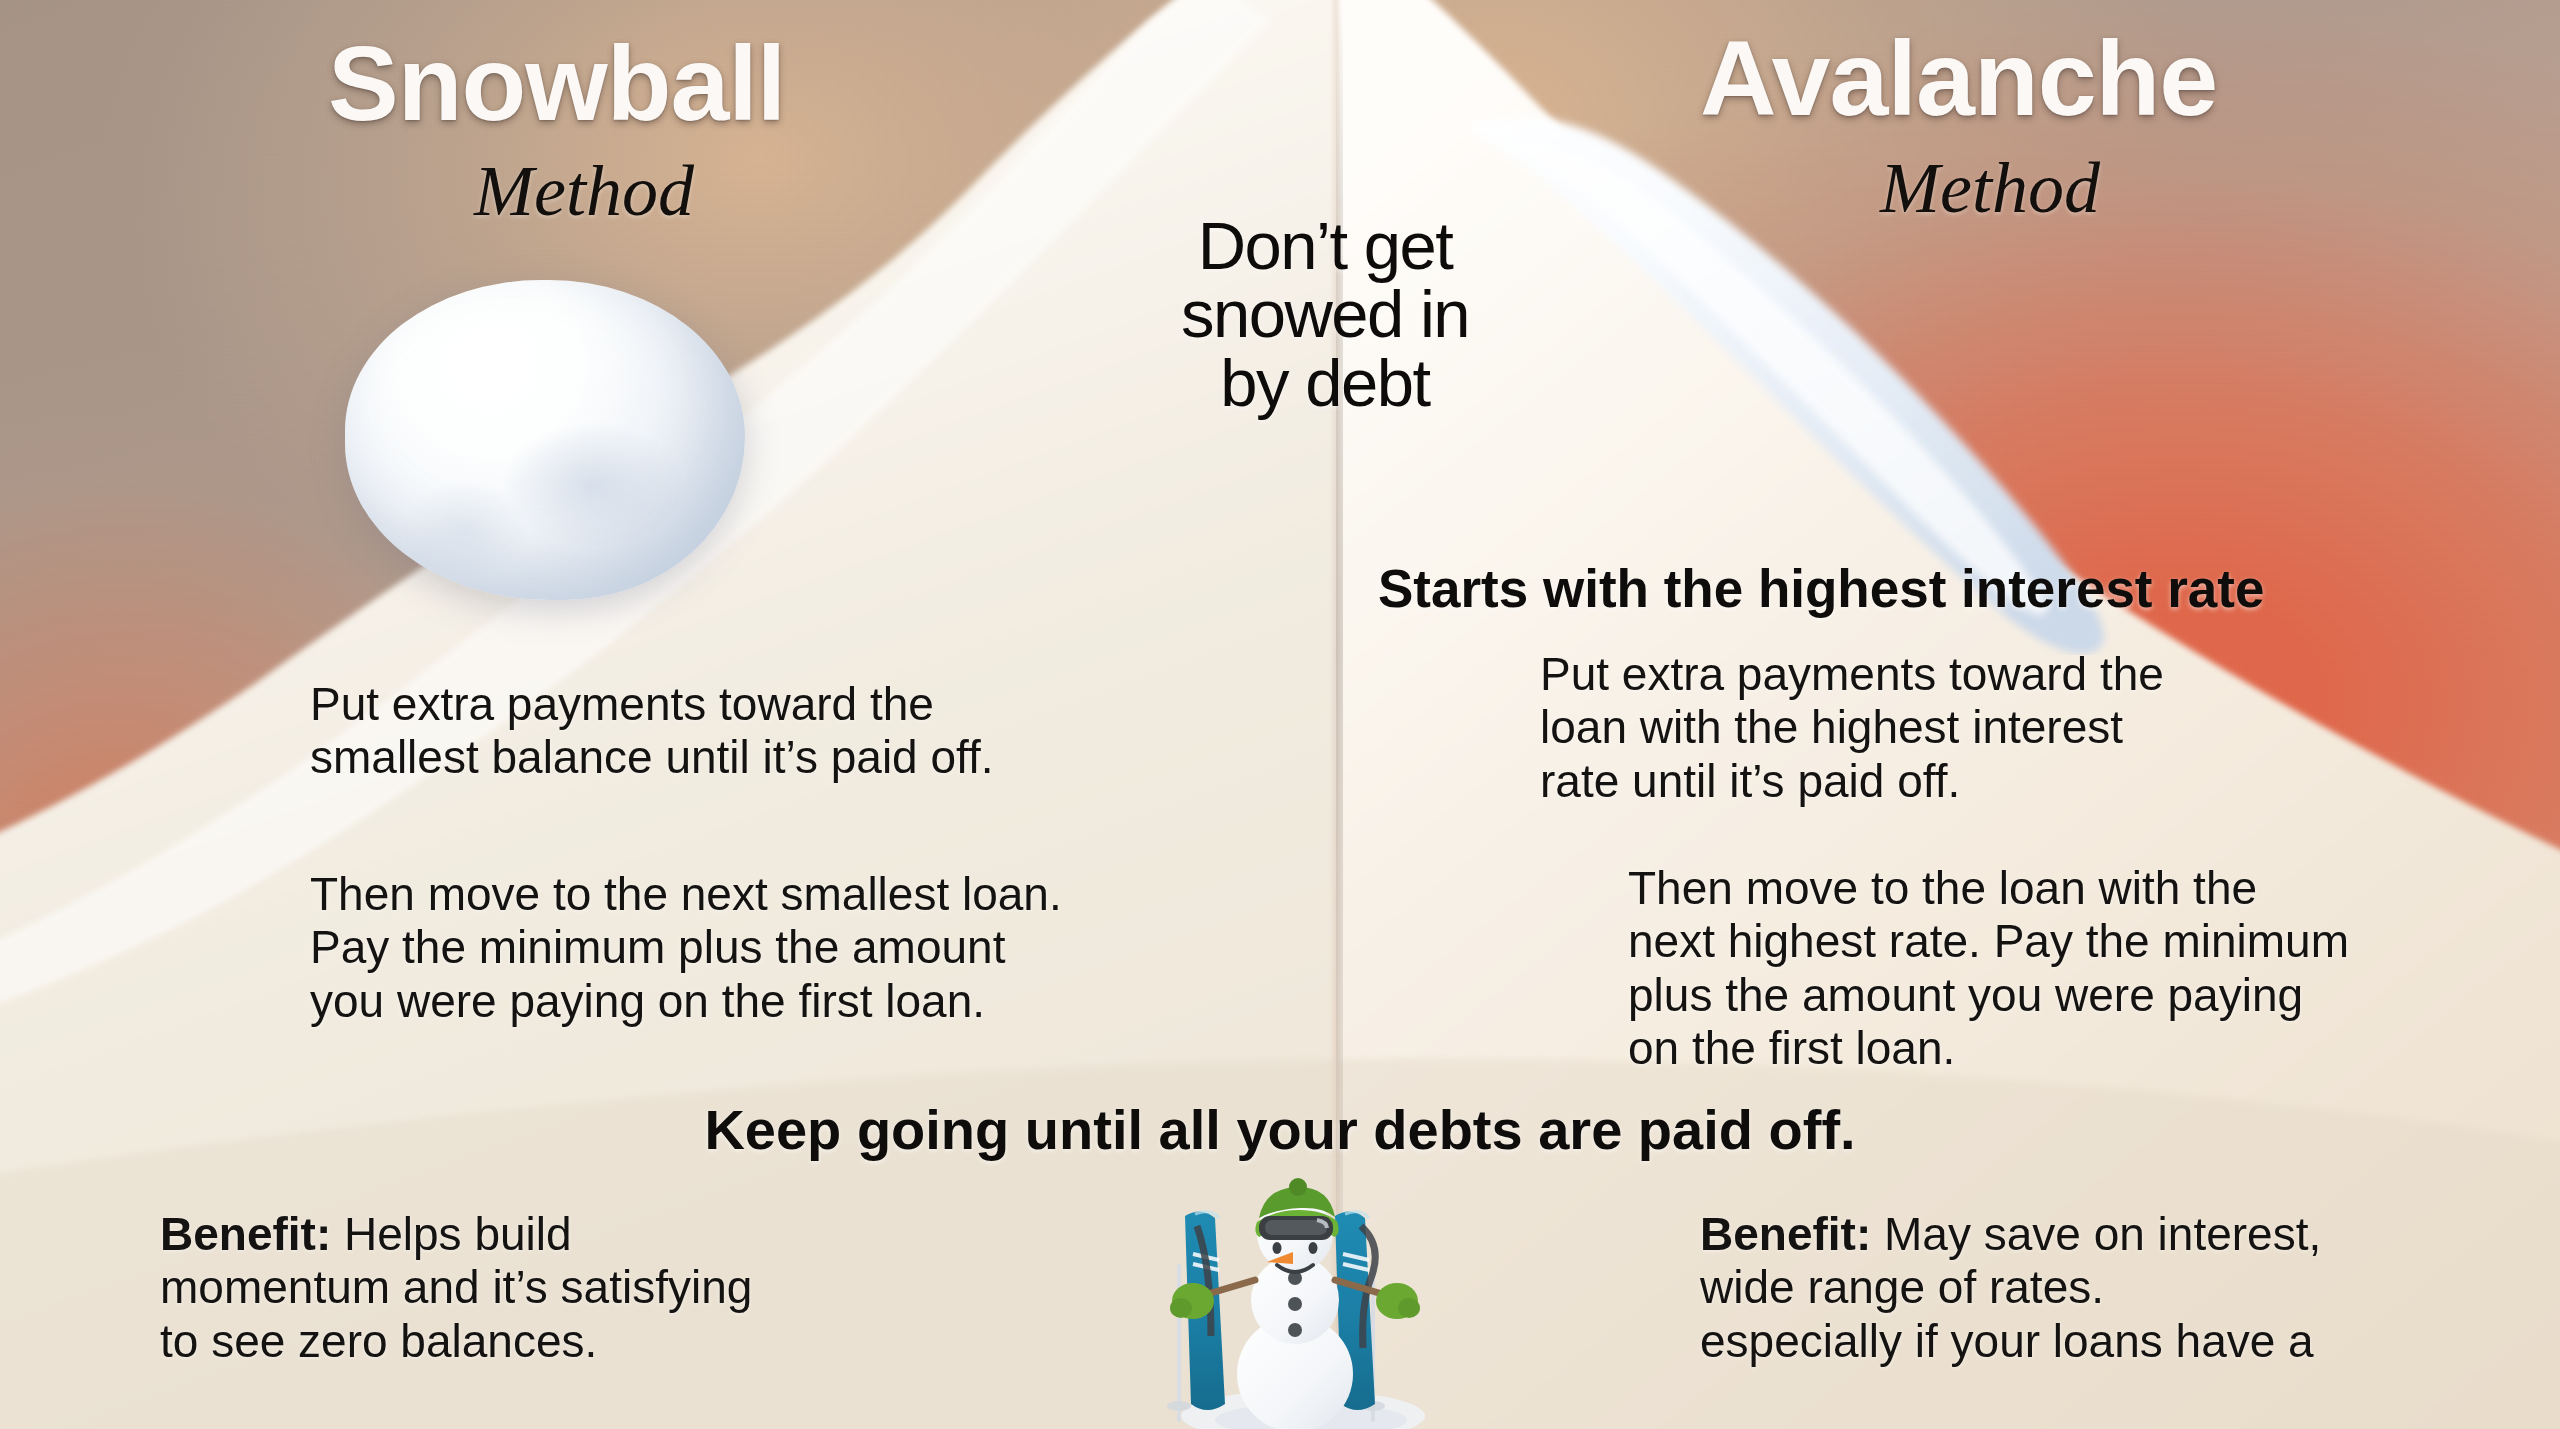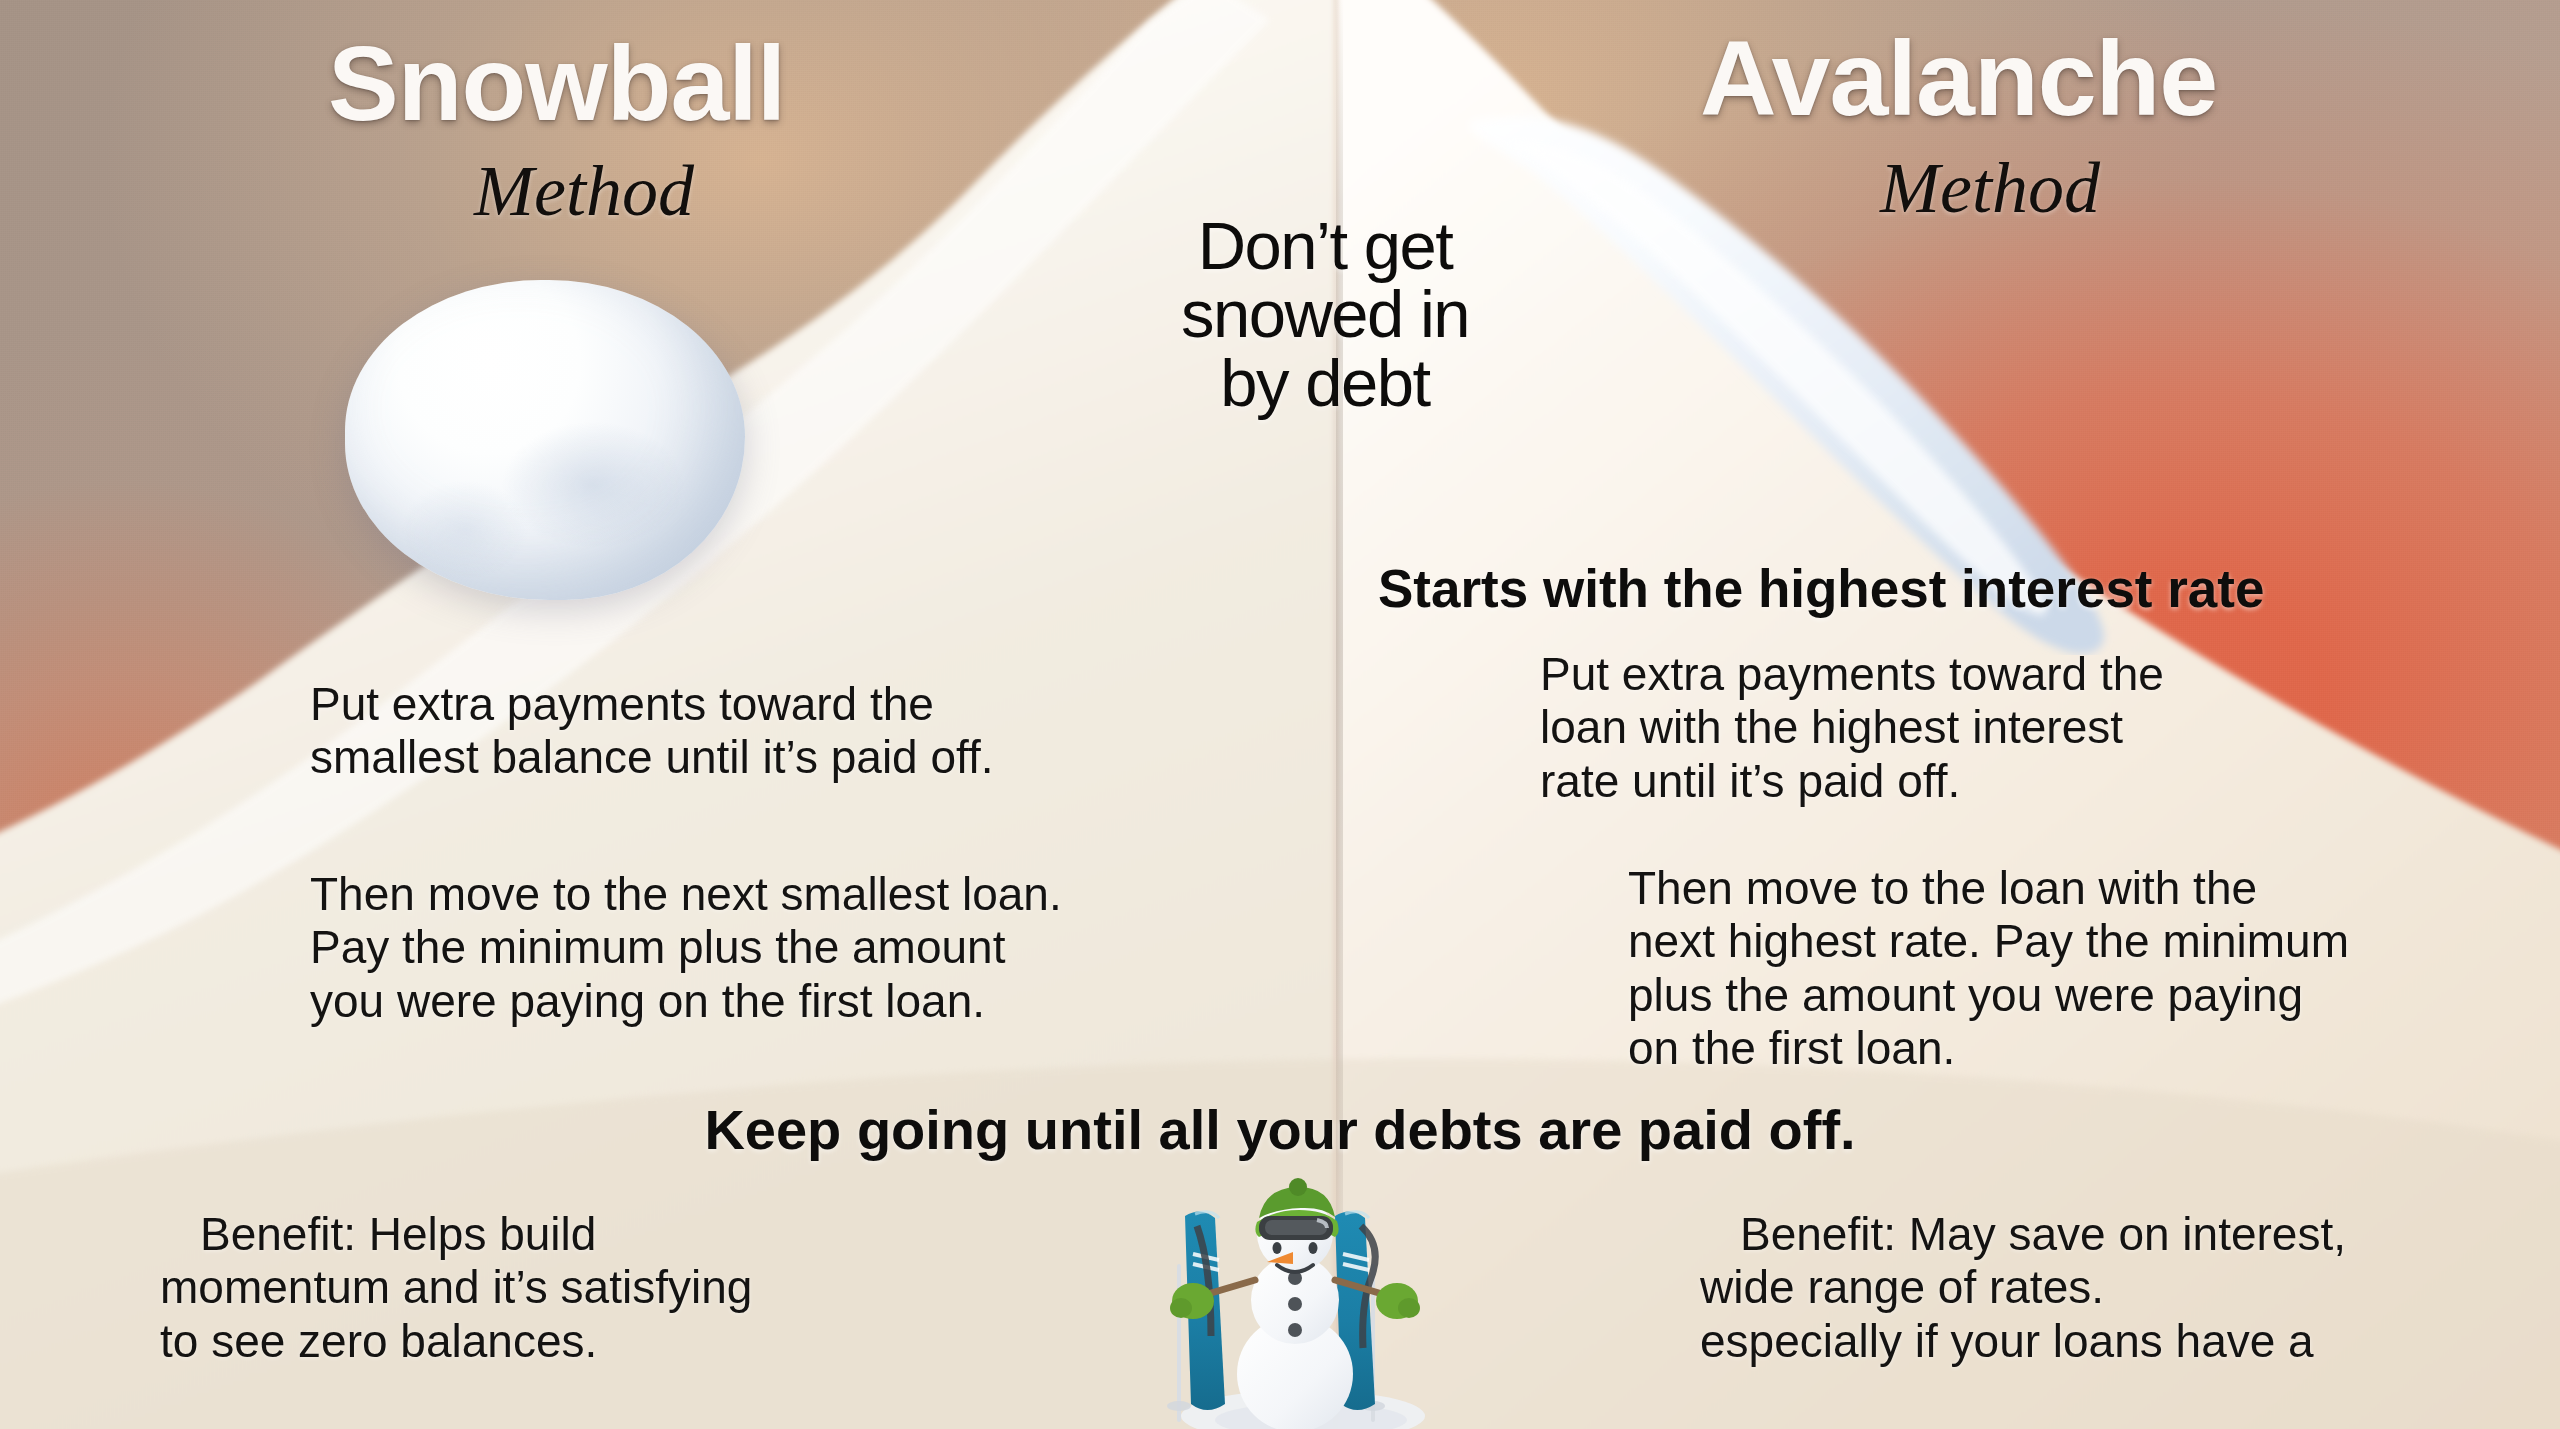--- a/index.html
+++ b/index.html
@@ -145,21 +145,21 @@
   }
 
   .benefit{
     position:absolute;
     font-size:46px;
     line-height:1.16;
     color:#141312;
     text-shadow:0 1px 4px rgba(255,255,255,.5);
   }
   .benefit span{display:block;}
-  .benefit b{font-weight:normal;margin-left:40px;}
+  .benefit b{font-weight:bold;}
   #left-benefit{left:160px;top:1208px;width:820px;}
   #right-benefit{left:1700px;top:1208px;width:830px;}
 
   
   .snowman{position:absolute;left:1135px;top:1168px;width:320px;height:261px;}
   .snowman svg{display:block;}
 </style>
 </head>
 <body>
 

